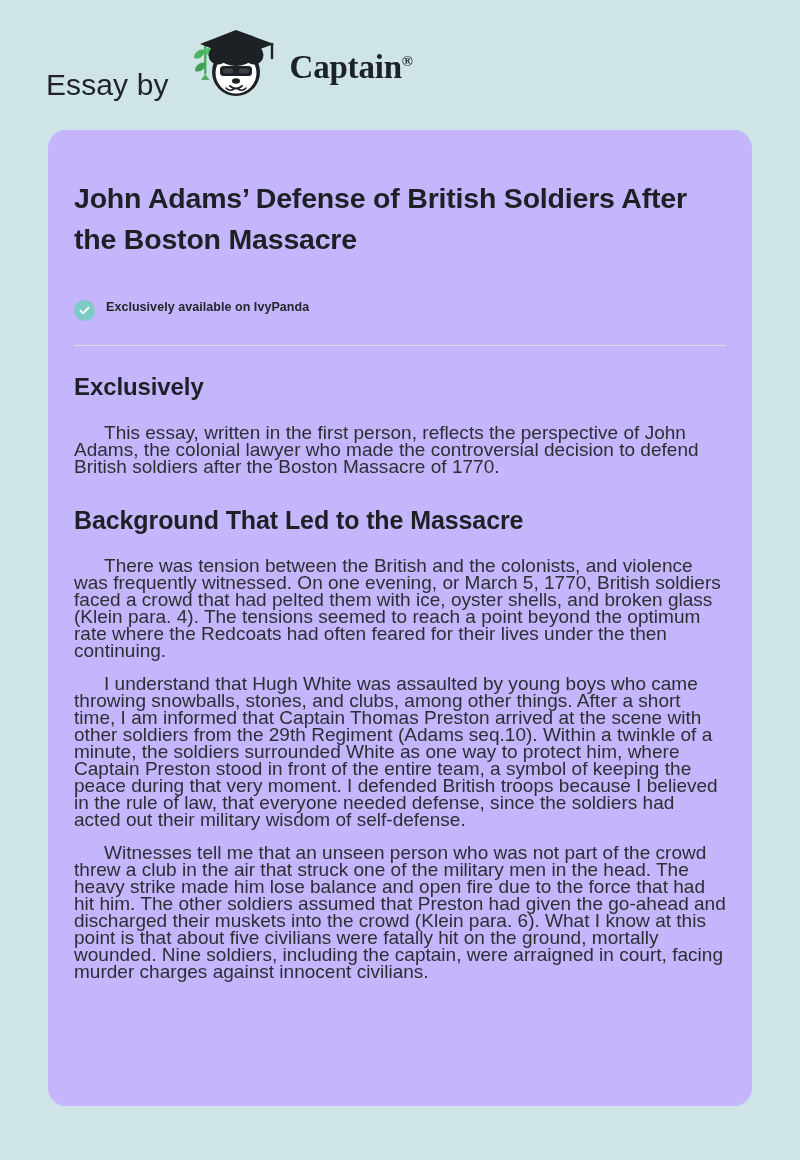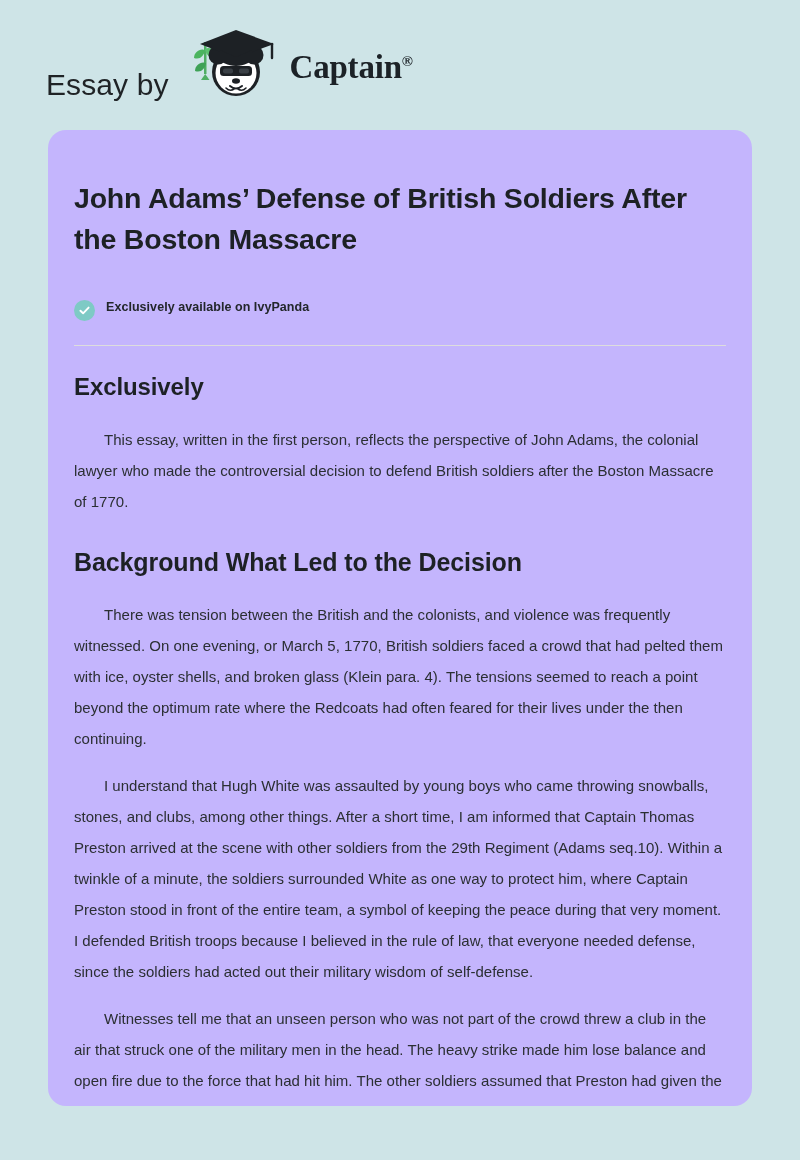--- a/index.html
+++ b/index.html
@@ -129,23 +129,23 @@
     margin: 26px 0 0 0;
     line-height: 30px;
     letter-spacing: -0.1px;
   }
   .section-heading.h-sub {
     font-size: 25px;
     margin-top: 30px;
   }
 
   .body-para {
-    font-size: 15px;
+    font-size: 19px;
     color: #2b2f33;
-    line-height: 31px;
+    line-height: 17px;
     margin: 16px 0 0 0;
     text-indent: 30px;
     letter-spacing: 0.02px;
   }
   .body-para.first-in-section { margin-top: 22px; }
 </style>
 </head>
 <body>
 
 <div class="brand-bar">
@@ -200,19 +200,19 @@
         </svg>
       </span>
       <span class="badge-text">Exclusively available on IvyPanda</span>
     </div>
 
     <div class="divider"></div>
 
     <h2 class="section-heading">Exclusively</h2>
     <p class="body-para first-in-section">This essay, written in the first person, reflects the perspective of John Adams, the colonial lawyer who made the controversial decision to defend British soldiers after the Boston Massacre of 1770.</p>
 
-    <h2 class="section-heading h-sub">Background What Led to the Decision</h2>
+    <h2 class="section-heading h-sub">Background That Led to the Massacre</h2>
     <p class="body-para first-in-section">There was tension between the British and the colonists, and violence was frequently witnessed. On one evening, or March 5, 1770, British soldiers faced a crowd that had pelted them with ice, oyster shells, and broken glass (Klein para. 4). The tensions seemed to reach a point beyond the optimum rate where the Redcoats had often feared for their lives under the then continuing.</p>
     <p class="body-para">I understand that Hugh White was assaulted by young boys who came throwing snowballs, stones, and clubs, among other things. After a short time, I am informed that Captain Thomas Preston arrived at the scene with other soldiers from the 29th Regiment (Adams seq.10). Within a twinkle of a minute, the soldiers surrounded White as one way to protect him, where Captain Preston stood in front of the entire team, a symbol of keeping the peace during that very moment. I defended British troops because I believed in the rule of law, that everyone needed defense, since the soldiers had acted out their military wisdom of self-defense.</p>
     <p class="body-para">Witnesses tell me that an unseen person who was not part of the crowd threw a club in the air that struck one of the military men in the head. The heavy strike made him lose balance and open fire due to the force that had hit him. The other soldiers assumed that Preston had given the go-ahead and discharged their muskets into the crowd (Klein para. 6). What I know at this point is that about five civilians were fatally hit on the ground, mortally wounded. Nine soldiers, including the captain, were arraigned in court, facing murder charges against innocent civilians.</p>
 
   </div>
 </div>
 
 </body></html>

